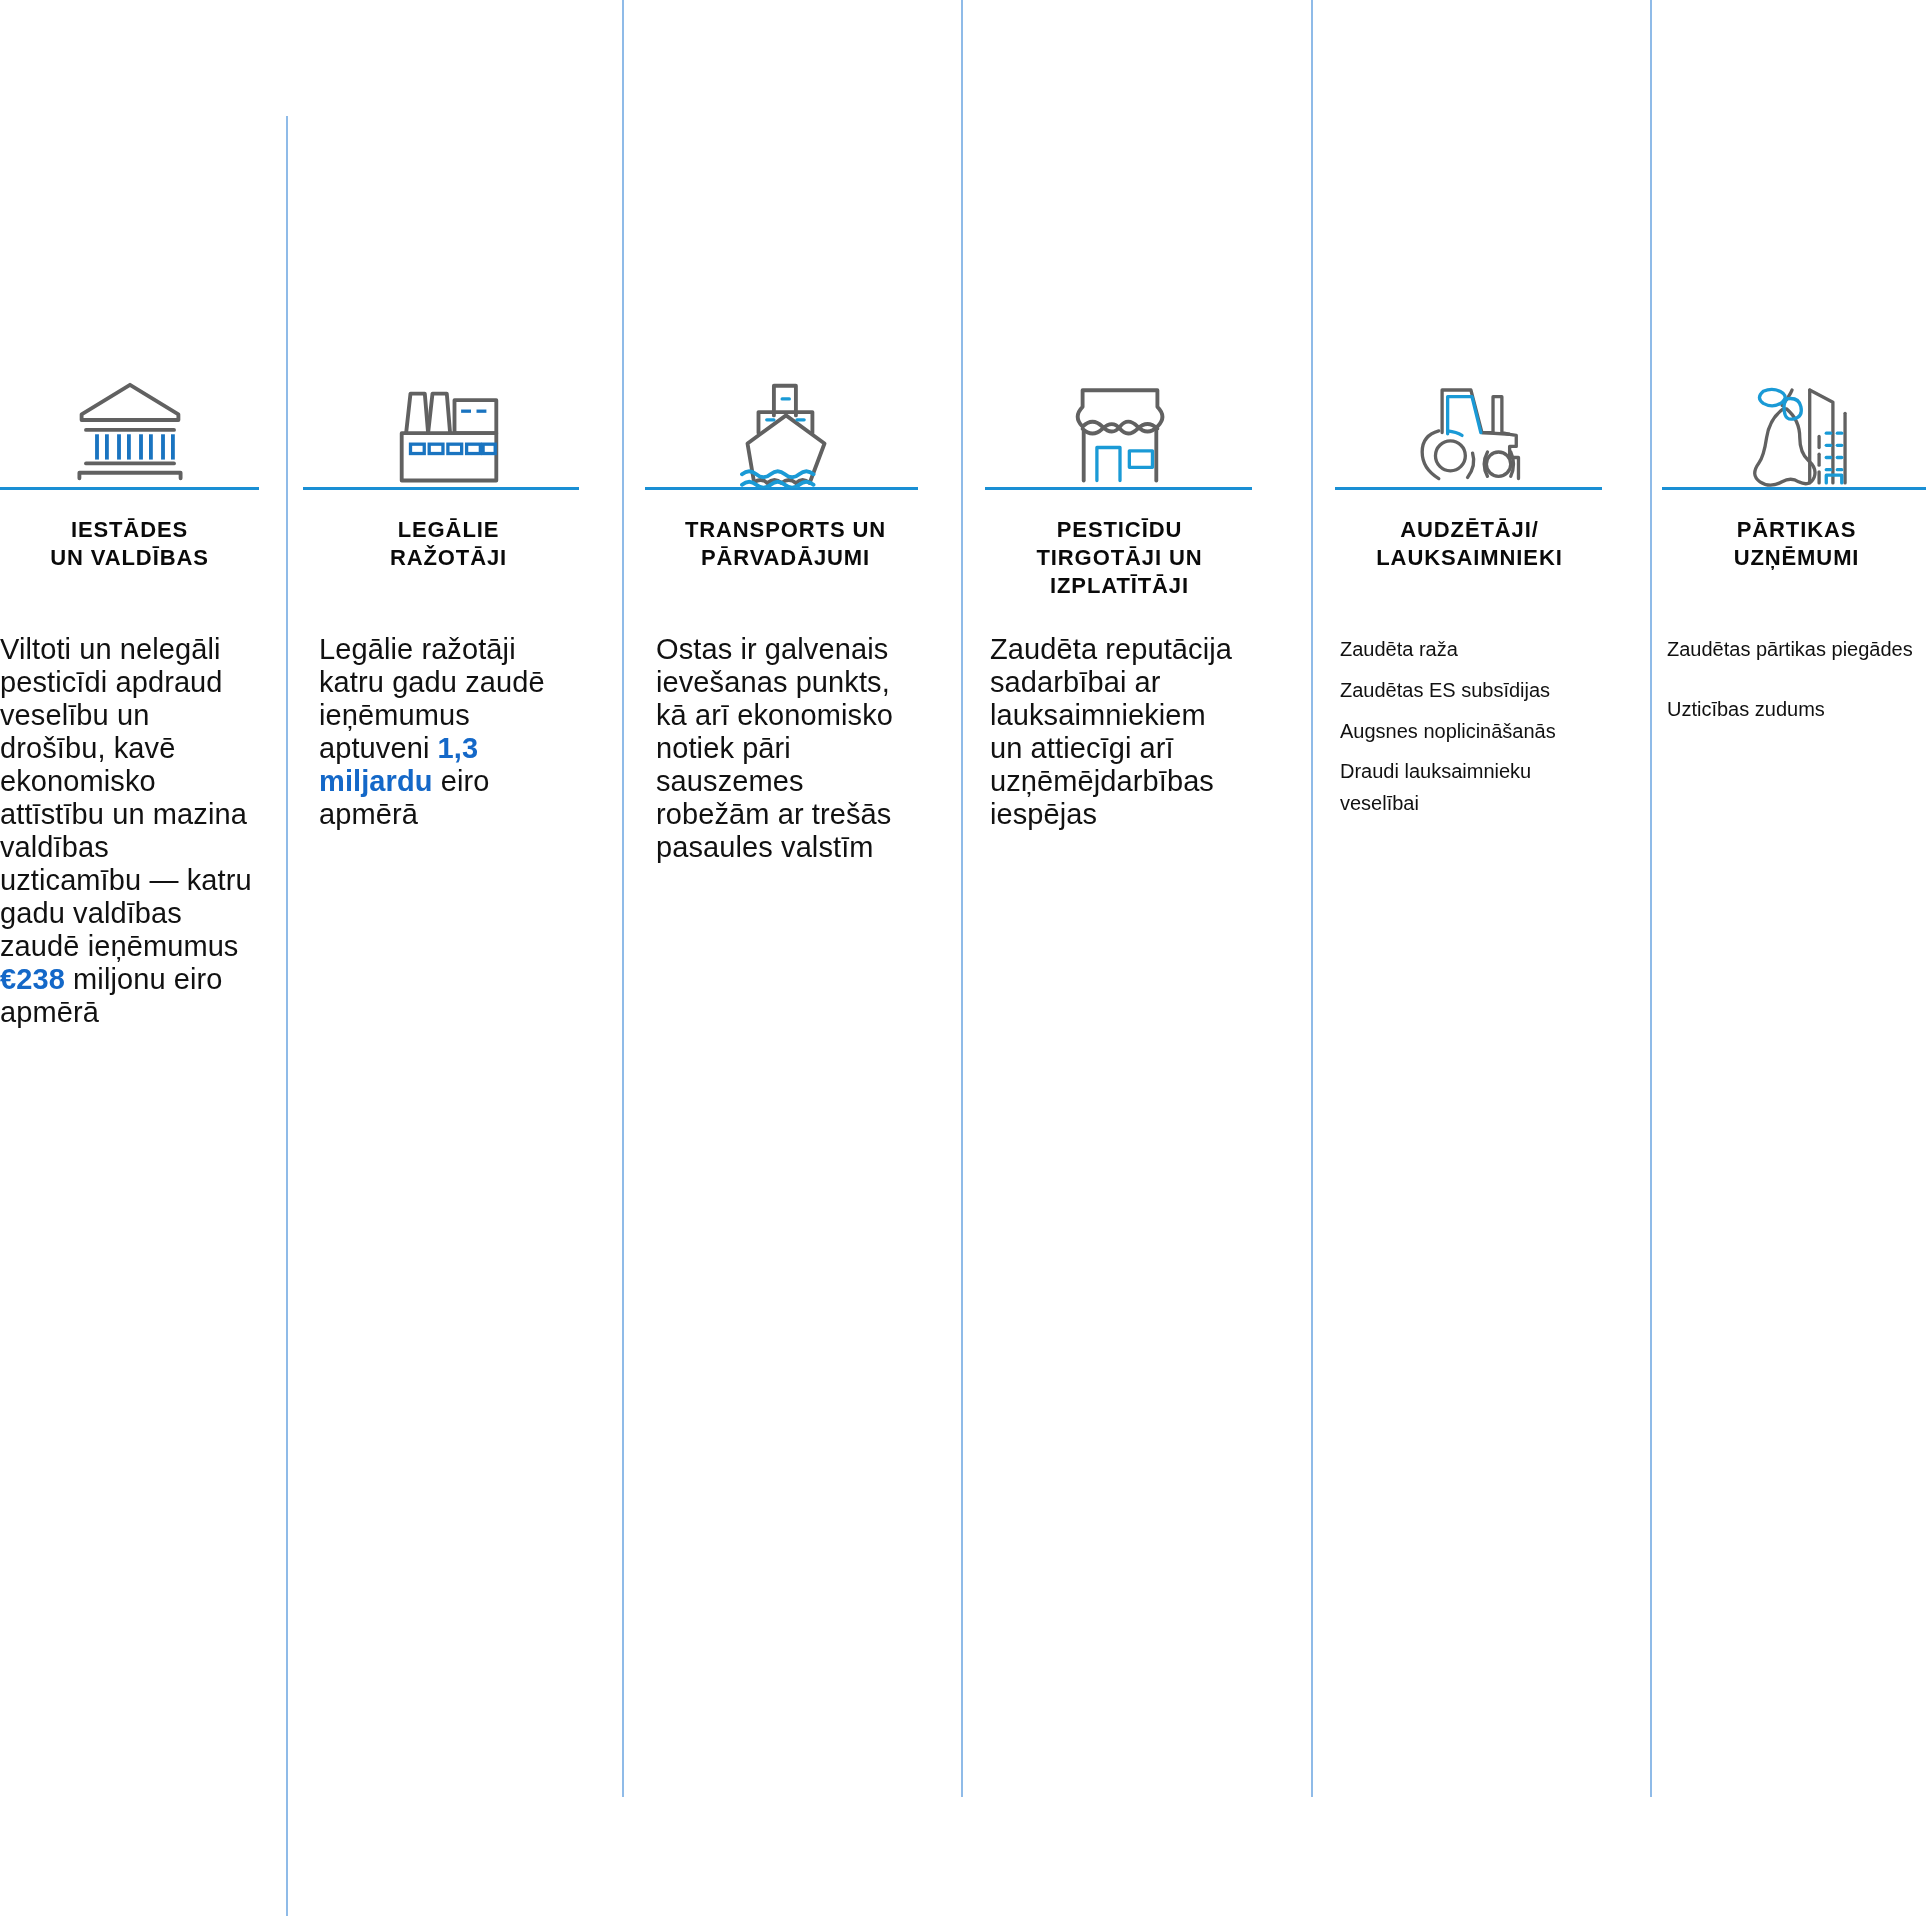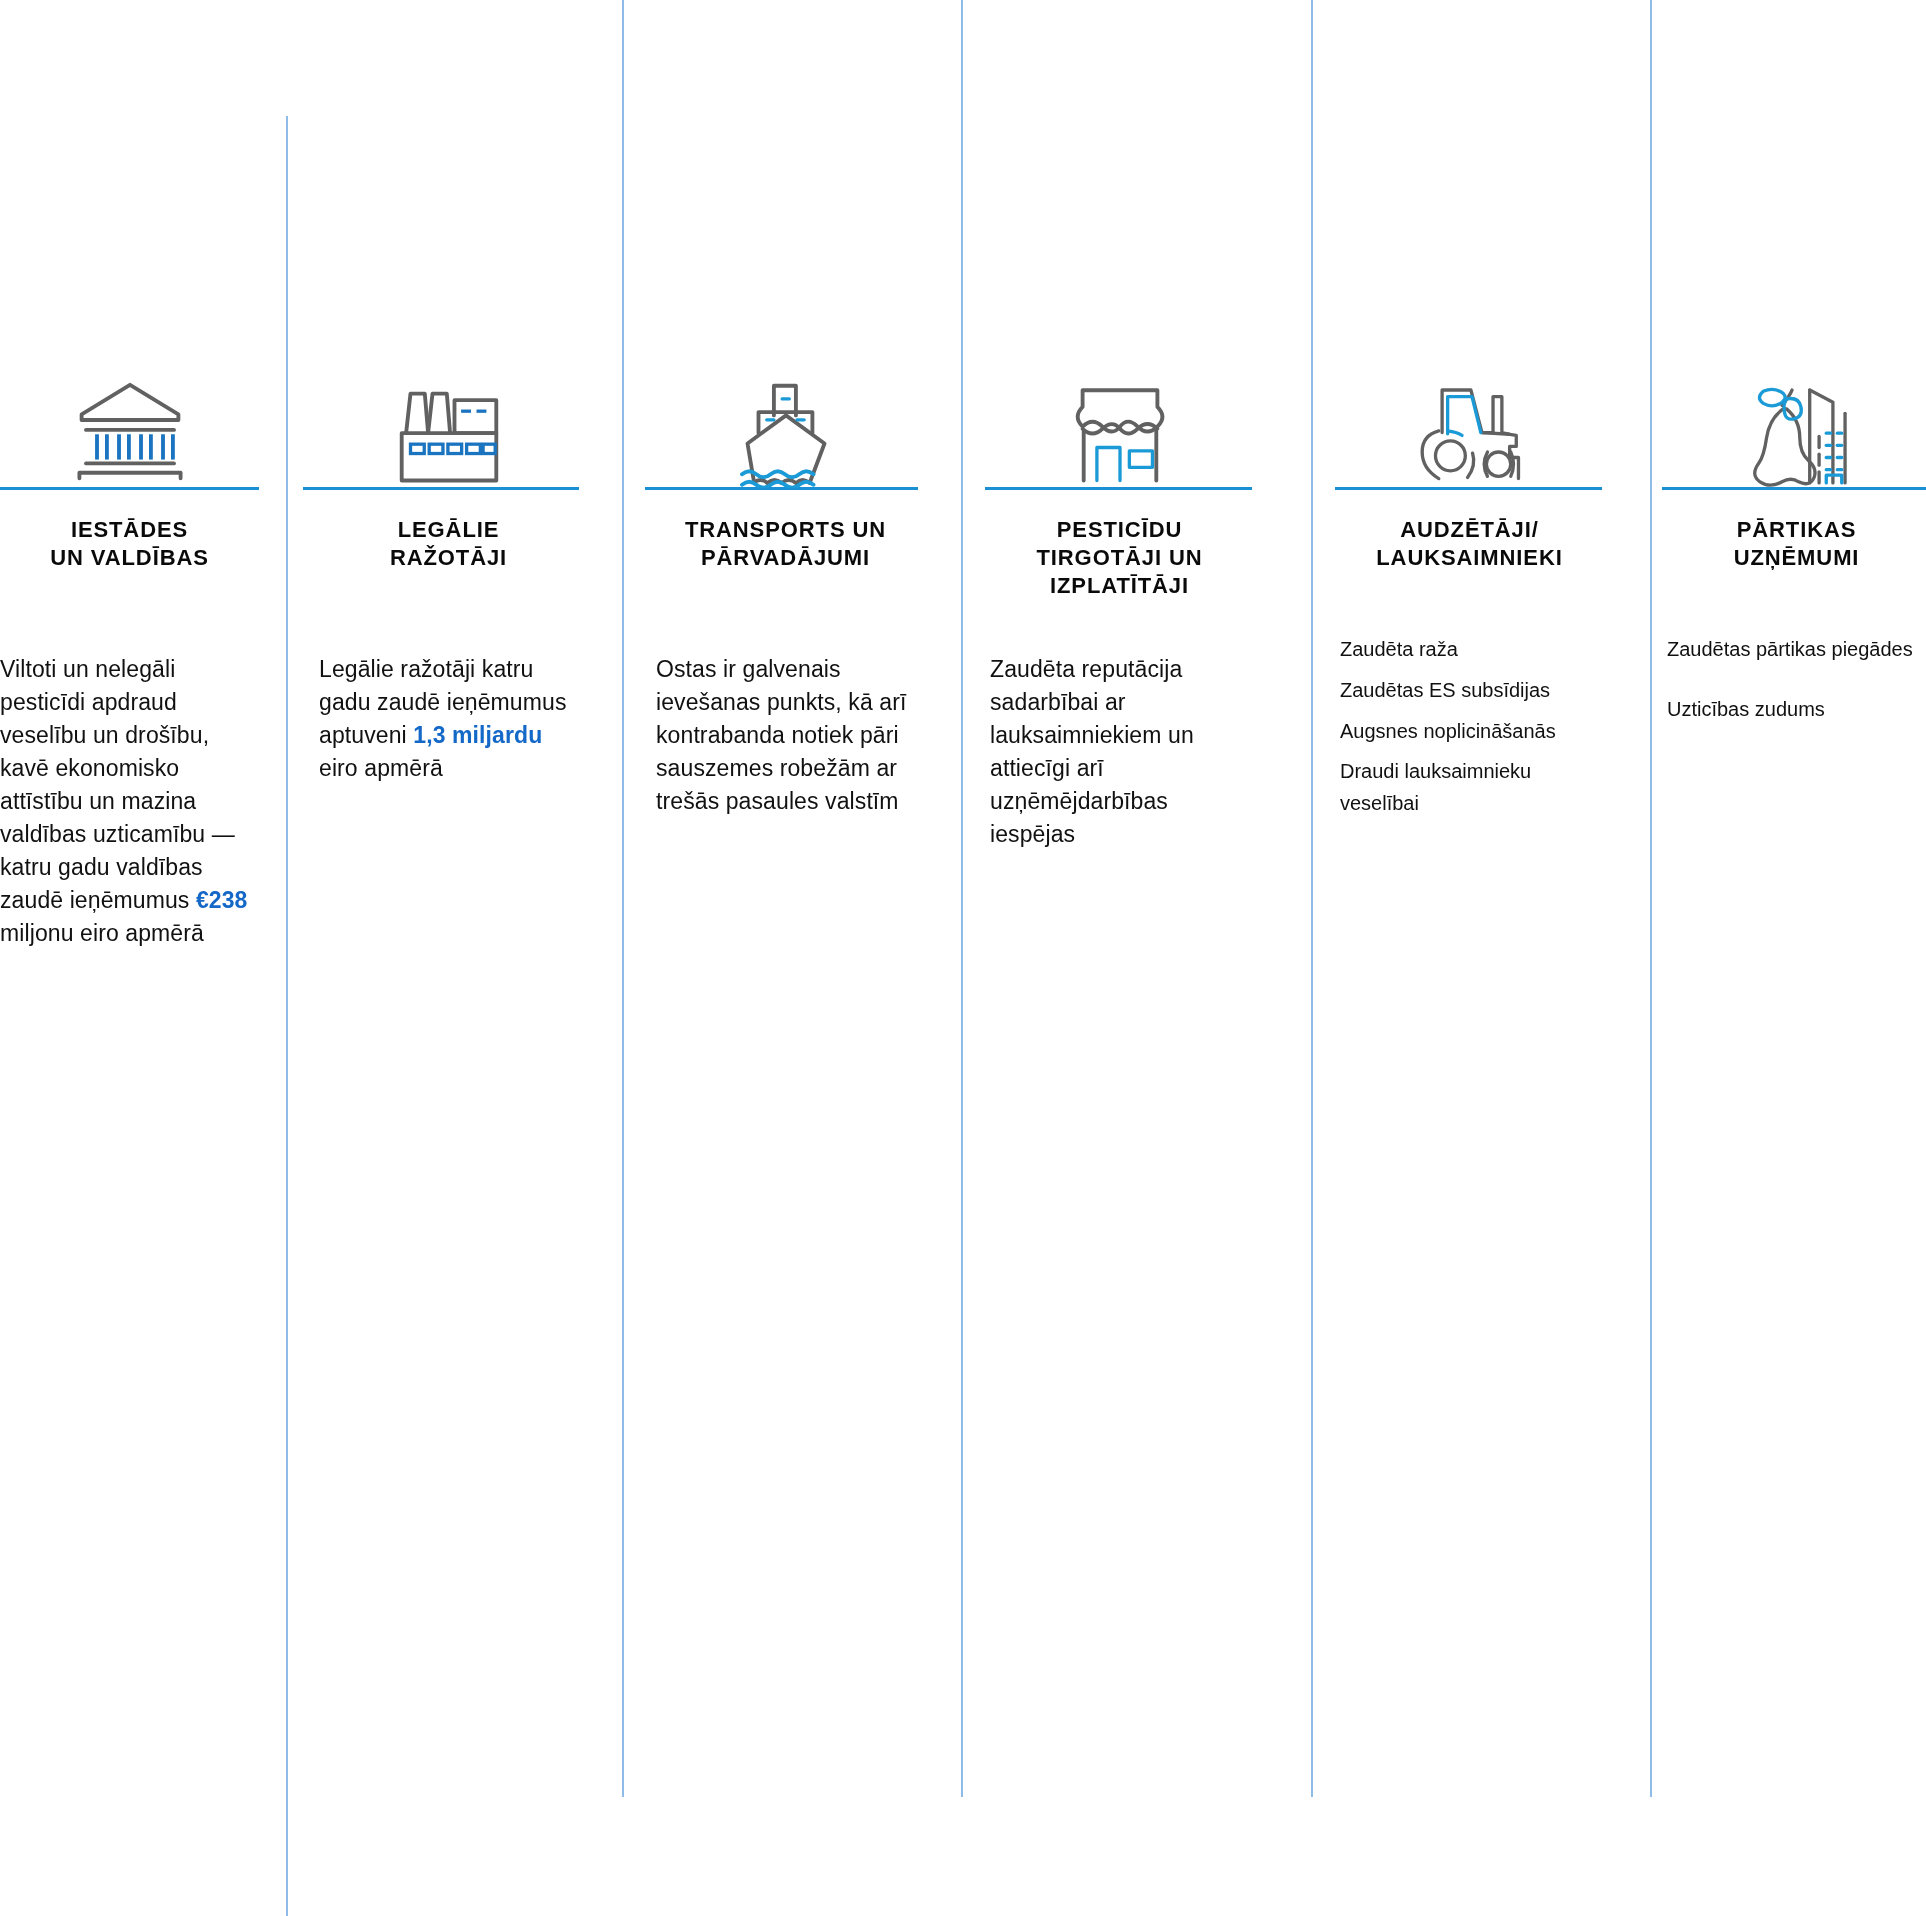--- a/index.html
+++ b/index.html
@@ -66,25 +66,24 @@
     text-transform:uppercase;
     white-space:pre-line;
   }
 
   
   .body-text{
     position:absolute;
     left:0;
     top:633px;
     width:254px;
-    font-size:23px;
+    font-size:29px;
     line-height:33px;
     color:#111111;
     letter-spacing:0.1px;
-    margin-top:20px;
   }
   .body-text .accent{color:#1468c8;font-weight:bold;}
 
   
   .list{
     position:absolute;
     left:0;
     top:633px;
     width:248px;
     font-size:20px;
@@ -175,21 +174,21 @@
           <line x1="120" y1="76" x2="133" y2="76"></line>
         </g>
         <g fill="none" stroke="#1a9ad6" stroke-width="7" stroke-linecap="round">
           <path d="M20 175 Q33 164 46 175 Q59 186 72 175 Q85 164 98 175 Q111 186 124 175 Q137 164 150 175"></path>
           <path d="M20 194 Q33 183 46 194 Q59 205 72 194 Q85 183 98 194 Q111 205 124 194 Q137 183 150 194"></path>
         </g>
       </svg>
     </div>
     <div class="heading">TRANSPORTS UN
 PĀRVADĀJUMI</div>
-    <div class="body-text"><span>Ostas ir galvenais ievešanas punkts, kā arī kontrabanda notiek pāri sauszemes robežām ar trešās pasaules valstīm</span></div>
+    <div class="body-text"><span>Ostas ir galvenais ievešanas punkts, kā arī ekonomisko notiek pāri sauszemes robežām ar trešās pasaules valstīm</span></div>
   </div>
 
   <div class="col" style="left:990px;">
     <div class="rule" style="left:-5.5px;width:267px;"></div>
     <div class="icon-wrap">
       <svg width="110" height="108" viewBox="0 0 200 195">
         <g fill="none" stroke="#616161" stroke-width="7" stroke-linecap="round" stroke-linejoin="round">
           <path d="M32 18 L168 18 L168 48 Q186 66 168 84 Q150 102 132 84 Q114 66 100 84 Q86 102 68 84 Q50 66 32 84 Q14 66 32 48 Z"></path>
           <path d="M32 88 Q50 105 68 88 Q86 71 100 88 Q114 105 132 88 Q150 71 168 88"></path>
           <line x1="34" y1="92" x2="34" y2="182"></line>

